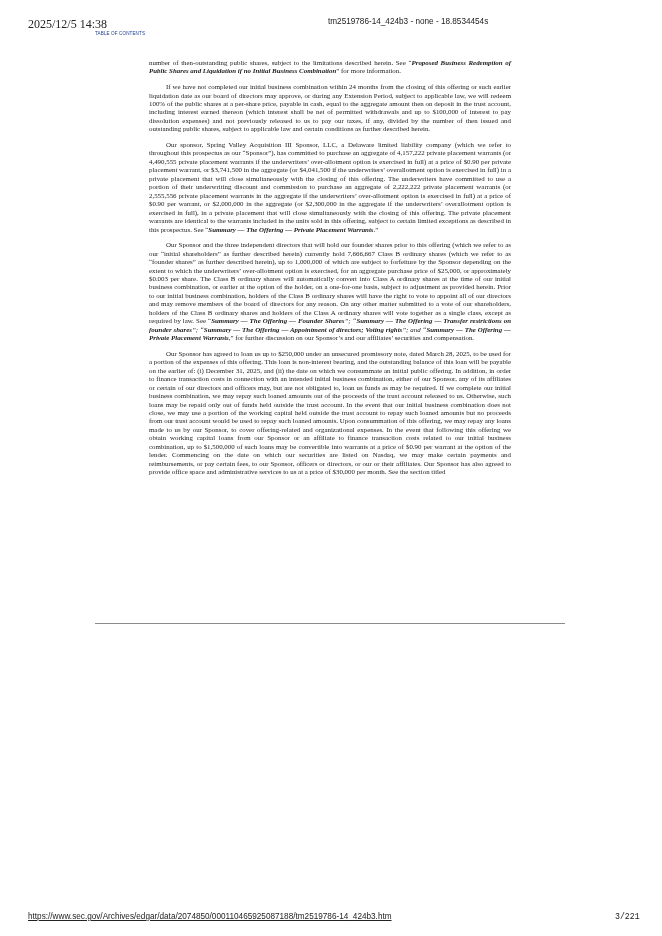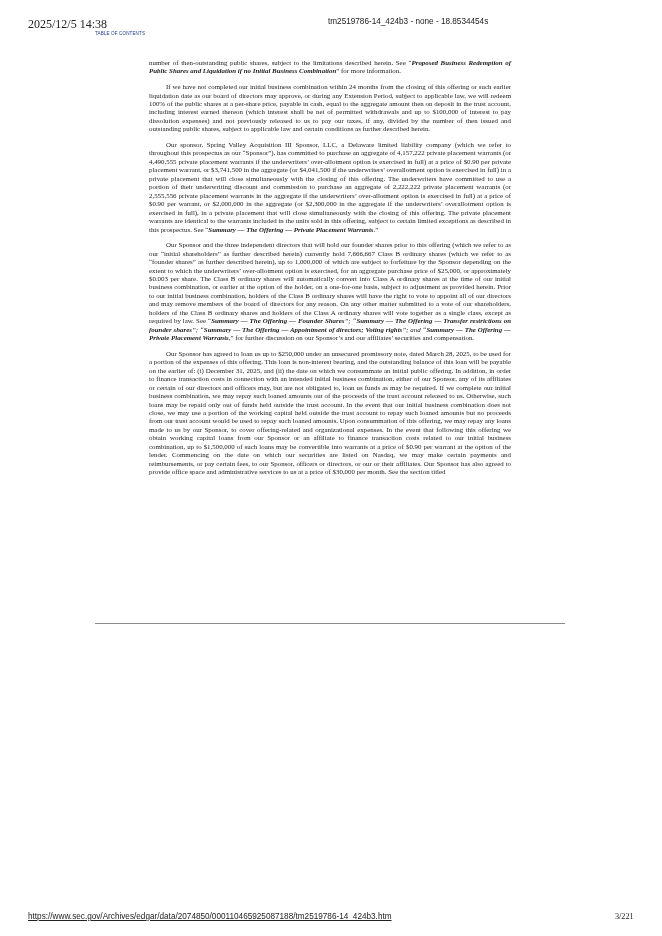--- a/index.html
+++ b/index.html
@@ -78,21 +78,21 @@
       top: 912px;
       font-family: "Liberation Sans", sans-serif;
       font-size: 8.2px;
       color: #222;
       text-decoration: underline;
     }
     .print-footer-page {
       position: absolute;
       left: 615px;
       top: 912px;
-      font-family: Liberation Serif, serif;
+      font-family: Liberation Mono, monospace;
       font-size: 8.2px;
       color: #222;
     }
   </style>
 </head>
 <body>
 
 <div>
   <span class="print-header-left">2025/12/5 14:38</span>
   <span class="print-header-center">tm2519786-14_424b3 - none - 18.8534454s</span>

